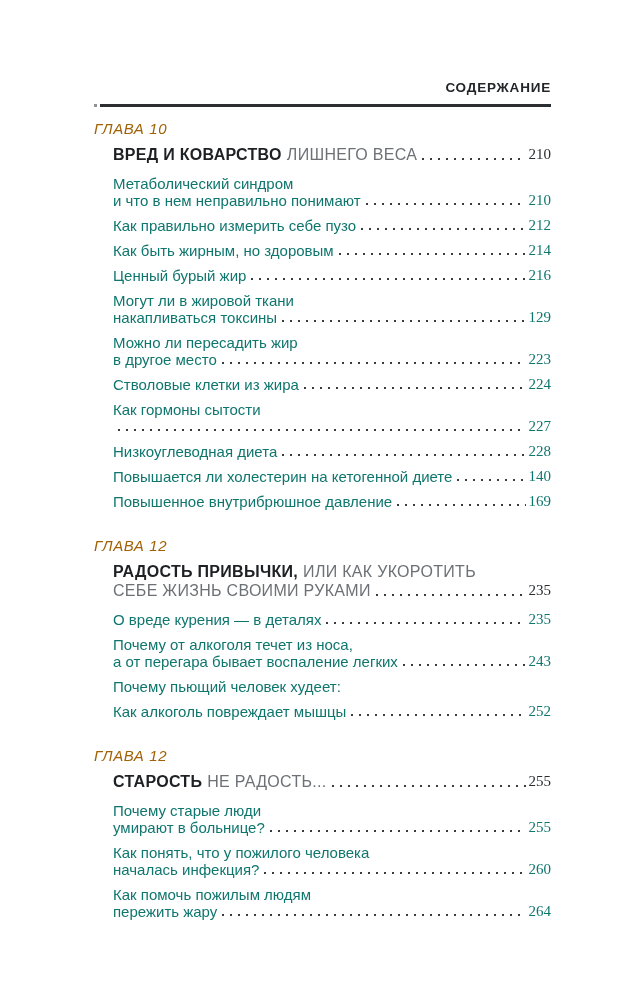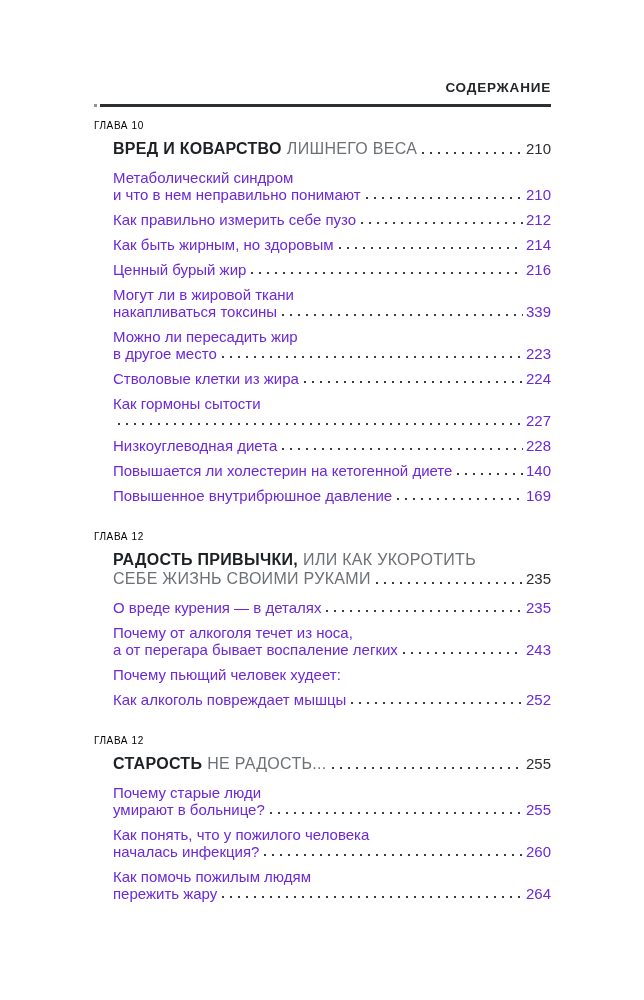--- a/index.html
+++ b/index.html
@@ -44,23 +44,24 @@
     flex: none;
   }
   .rule-line {
     flex: 1;
     height: 2.5px;
     background: #2c2f32;
   }
   .chapter { margin-top: 13px; }
   .chapter + .chapter { margin-top: 27px; }
   .chapter-label {
-    font-size: 10px;
-    color: #000000;
+    font-size: 15px;
+    color: #a16207;
     letter-spacing: 0.6px;
+    font-style: italic;
   }
   .chapter-title {
     margin-top: 8px;
     margin-left: 19px;
     font-size: 16px;
     letter-spacing: 0.3px;
     color: #6d7175;
     line-height: 19px;
   }
   .chapter-title b {
@@ -69,37 +70,37 @@
     margin-right: 5px;
   }
   .entries {
     margin-top: 11px;
     margin-left: 19px;
   }
   .entry {
     margin-bottom: 8px;
     font-size: 15px;
     line-height: 17px;
-    color: #6d28d9;
+    color: #0f766e;
   }
   .row {
     display: flex;
     align-items: flex-end;
     justify-content: center;
   }
   .leader {
     flex: 1;
     height: 4px;
     margin: 0 3px 3px 4px;
     background-image: radial-gradient(circle at 2px 2px, #3a3d40 1.05px, rgba(255,255,255,0) 1.35px);
     background-size: 8px 4px;
     background-repeat: repeat-x;
     background-position: left bottom;
   }
-  .pageno { white-space: nowrap; }
+  .pageno { white-space: nowrap; font-family: Liberation Serif, serif; }
   .chapter-title .pageno { font-size: 15px; color: #2b2e31; letter-spacing: 0; }
 </style>
 </head>
 <body>
 
 <div class="page">
   <div class="content">
 
     <div class="toc-header">СОДЕРЖАНИЕ</div>
     <div class="rule-row">
@@ -144,21 +145,21 @@
             <span>Ценный бурый жир</span>
             <span class="leader"></span>
             <span class="pageno">216</span>
           </div>
         </div>
         <div class="entry">
           <div>Могут ли в жировой ткани</div>
           <div class="row">
             <span>накапливаться токсины</span>
             <span class="leader"></span>
-            <span class="pageno">339</span>
+            <span class="pageno">129</span>
           </div>
         </div>
         <div class="entry">
           <div>Можно ли пересадить жир</div>
           <div class="row">
             <span>в другое место</span>
             <span class="leader"></span>
             <span class="pageno">223</span>
           </div>
         </div>

